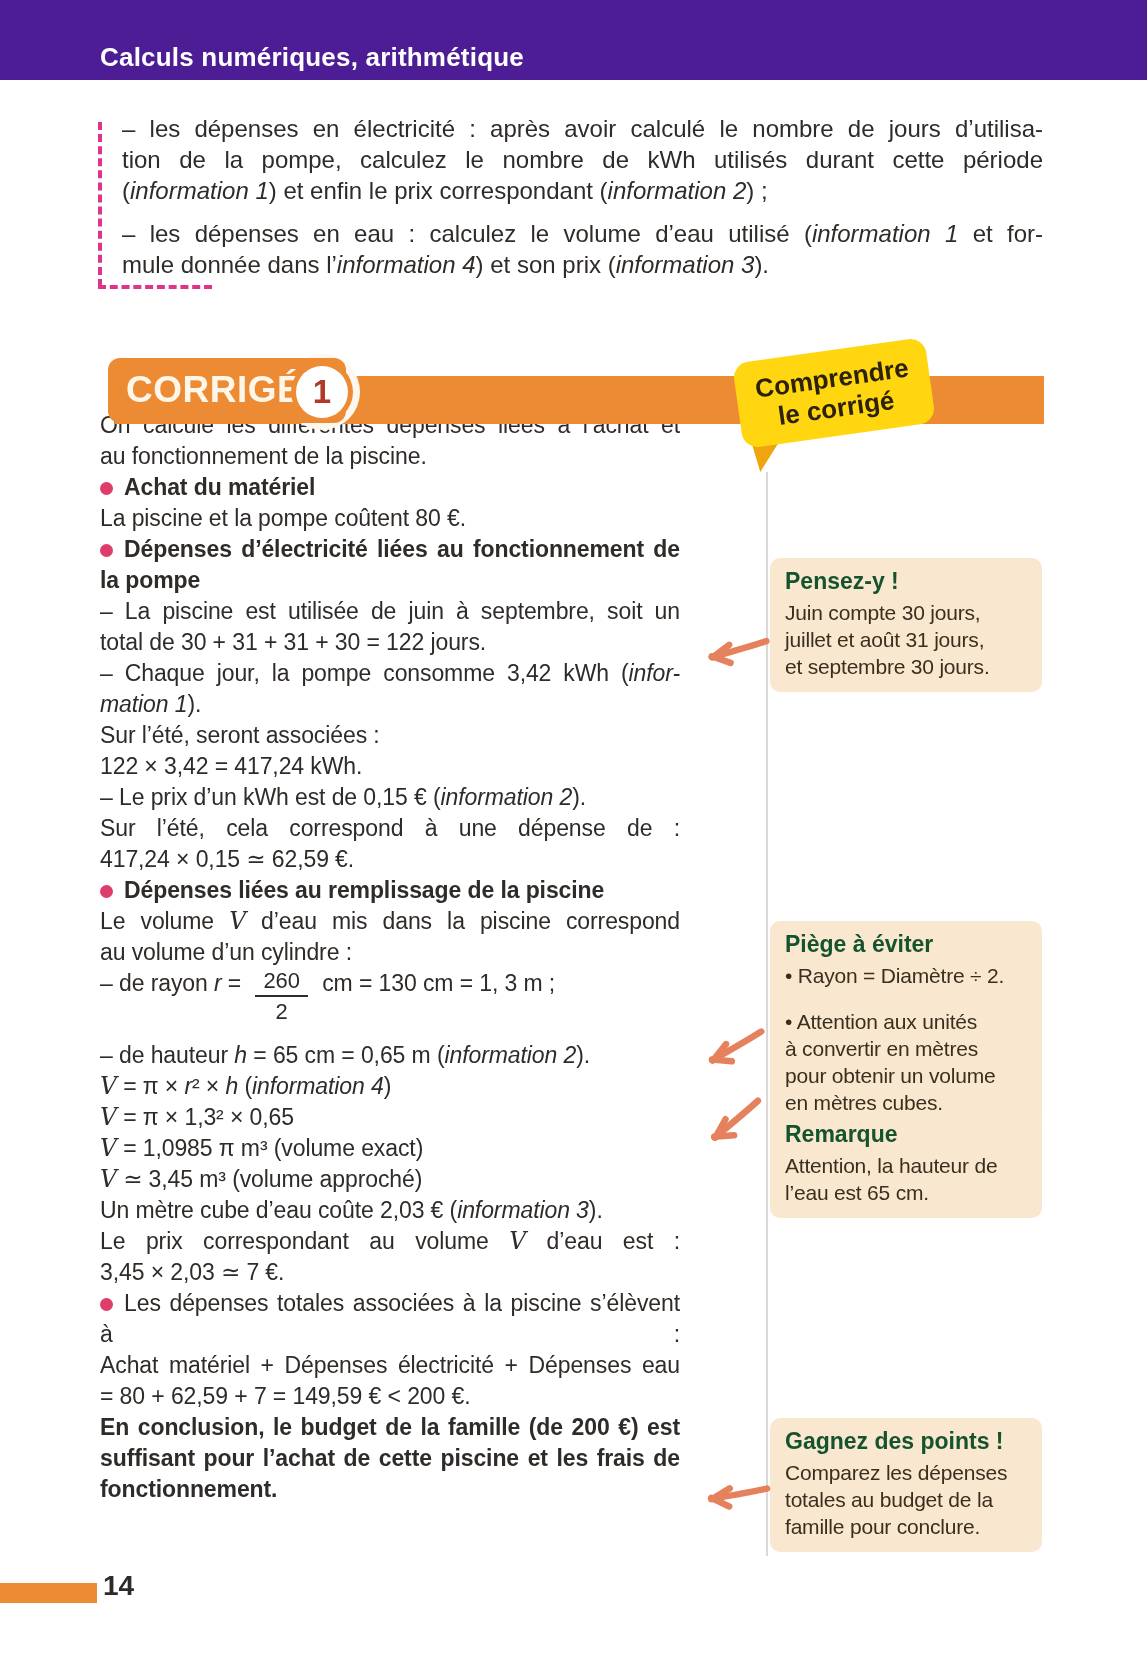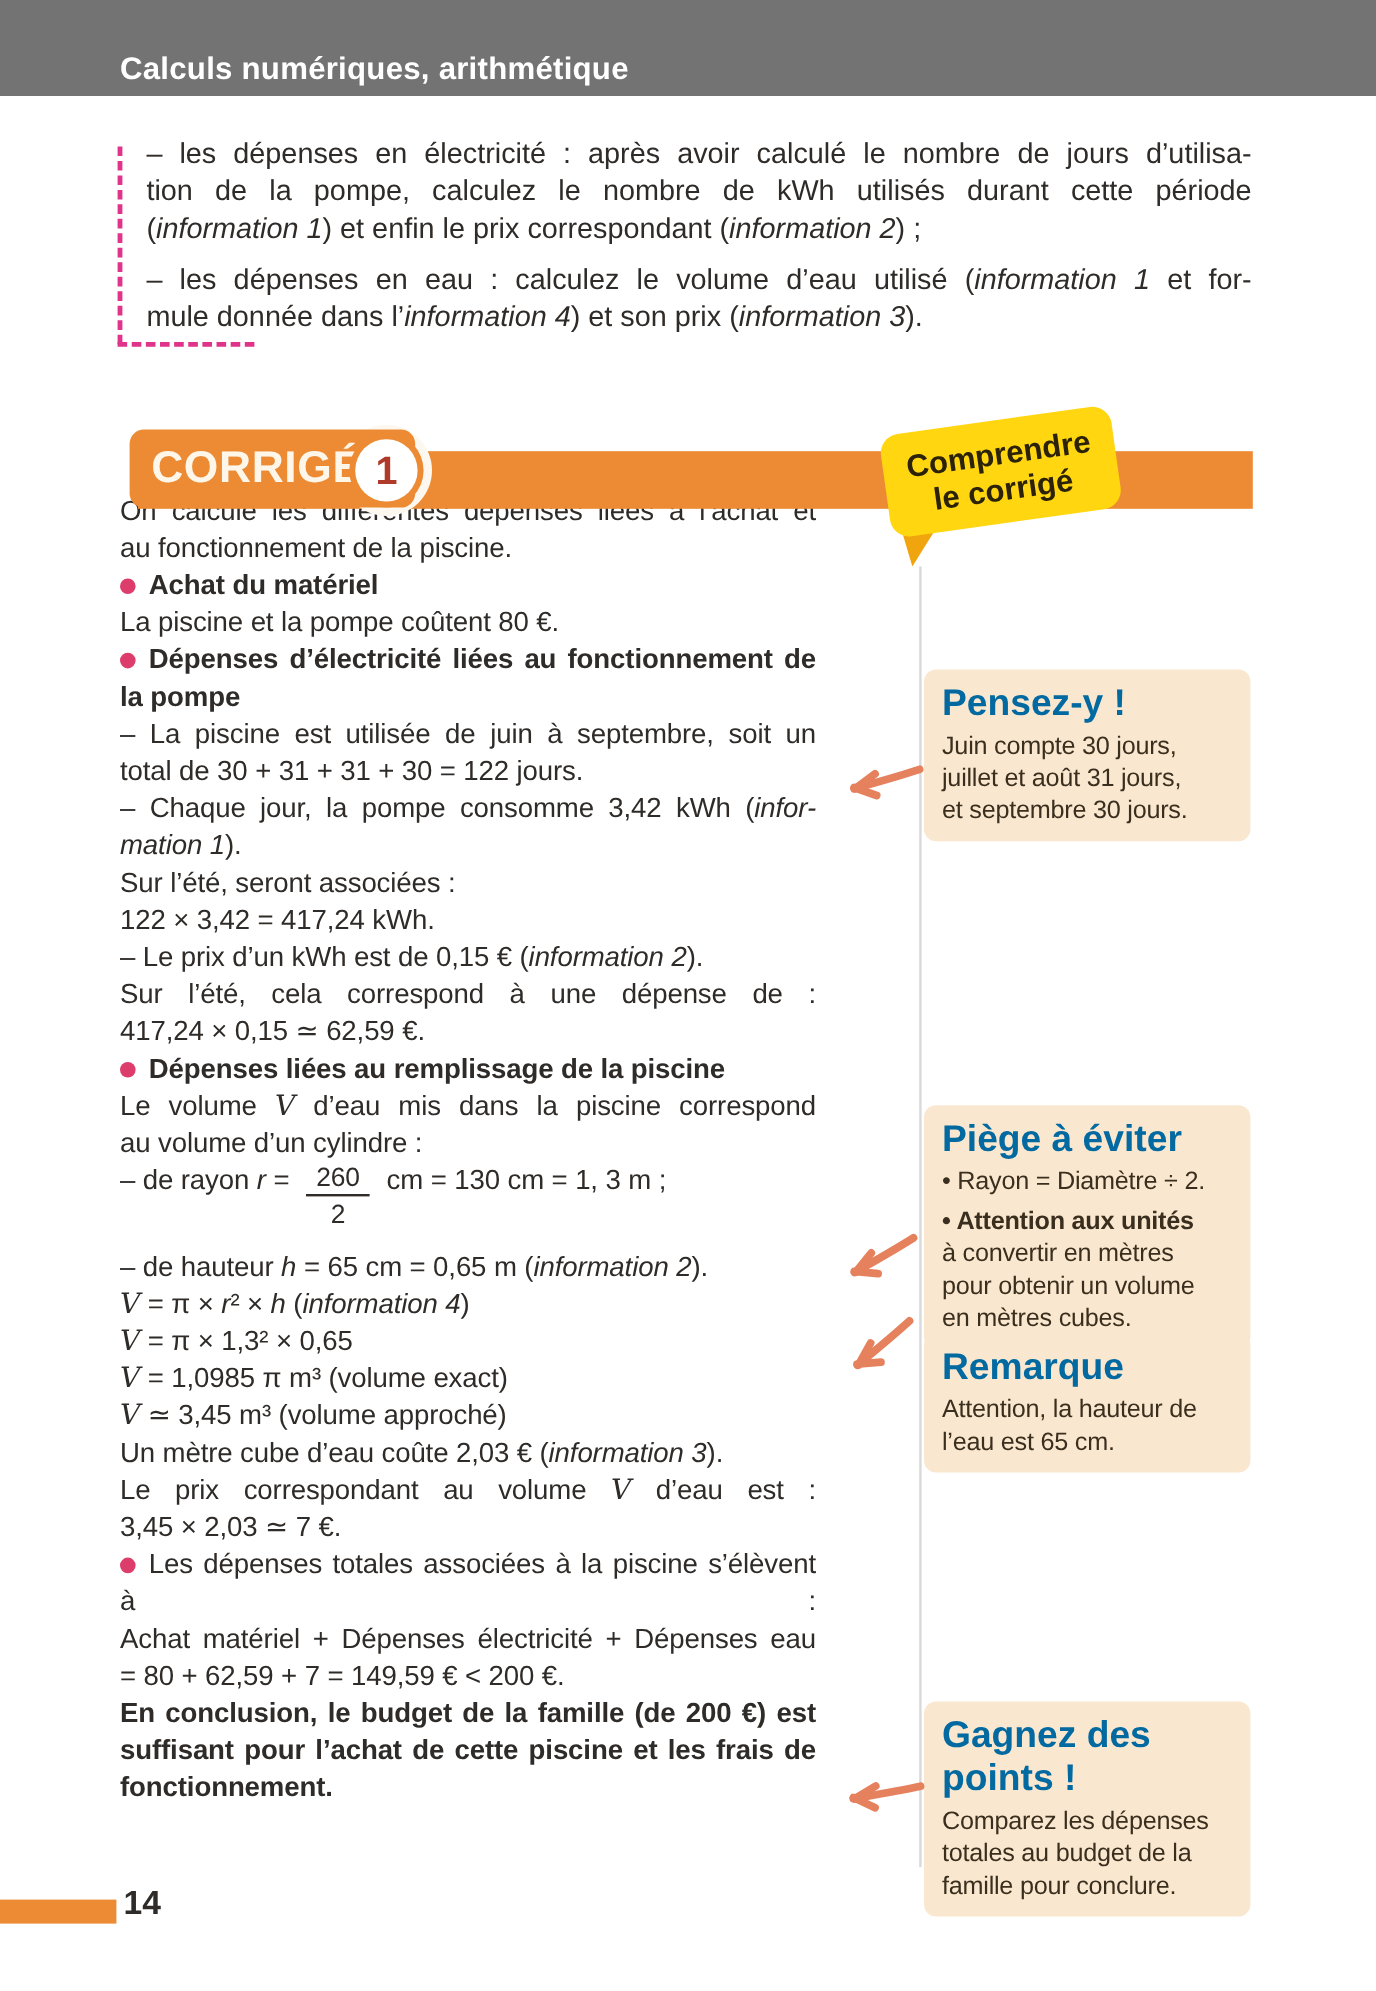--- a/index.html
+++ b/index.html
@@ -1,21 +1,21 @@
 <!DOCTYPE html>
 <html lang="fr"><head>
 <meta charset="utf-8">
 <style>
   html,body{margin:0;padding:0;background:#ffffff;}
   .page{
     position:relative;width:1147px;height:1659px;background:#ffffff;overflow:hidden;
     font-family:"Liberation Sans","DejaVu Sans",sans-serif;color:#2f2b28;
   }
   
-  .topbar{position:absolute;left:0;top:0;width:1147px;height:80px;background:#737373;text-decoration:underline;}
+  .topbar{position:absolute;left:0;top:0;width:1147px;height:80px;background:#4c1d95;text-decoration:underline;}
   .topbar-title{position:absolute;left:100px;top:42px;font-size:26px;font-weight:bold;color:#ffffff;letter-spacing:.2px;}
   
   .intro{position:absolute;left:122px;top:113px;width:921px;font-size:24px;line-height:30px;}
   .dash-v{position:absolute;left:98px;top:122px;height:165px;width:0;border-left:4px dashed #e0338a;}
   .dash-h{position:absolute;left:98px;top:285px;width:114px;height:0;border-top:4px dashed #e0338a;}
   
   .banner-strip{position:absolute;left:115px;top:376px;width:929px;height:48px;background:#ec8b33;z-index:1;}
   .ring-outer{position:absolute;left:284px;top:354px;width:76px;height:76px;border-radius:50%;background:#fdf8ef;z-index:2;}
   .banner-label{position:absolute;left:108px;top:358px;width:238px;height:65px;background:#ec8b33;border-radius:12px;z-index:3;}
   .banner-label span{position:absolute;left:18px;top:0;line-height:63px;font-size:37px;font-weight:bold;color:#fdf6e9;letter-spacing:.5px;}
@@ -36,23 +36,23 @@
   .line.gap{margin-top:12px;}
   .rs-i{font-style:italic;}
   .rs-v{font-family:"DejaVu Serif","Liberation Serif",serif;font-style:italic;font-size:1.02em;}
   .line.fl{display:flex;align-items:flex-start;height:72px;}
   .line.fl span{white-space:pre;}
   .frac{display:inline-block;text-align:center;margin:0 8px;line-height:1.15;font-size:22px;}
   .frac .num{display:block;border-bottom:2px solid #2f2b28;padding:0 8px 2px;}
   .frac .den{display:block;padding-top:2px;}
   
   .sbox{position:absolute;left:770px;width:272px;background:#fae7cf;border-radius:10px;padding:10px 15px 12px;box-sizing:border-box;}
-  .stitle{font-size:31px;font-weight:bold;color:#0369a1;margin-bottom:4px;}
+  .stitle{font-size:23px;font-weight:bold;color:#14532d;margin-bottom:4px;}
   .sbody .line{font-size:21px;line-height:27px;min-height:27px;color:#3a2f1e;letter-spacing:-.2px;}
-  .sbody .line.gap{margin-top:6px;font-weight:bold;}
+  .sbody .line.gap{margin-top:19px;}
   
   .arrow{position:absolute;z-index:8;}
   .arrow path{fill:none;stroke:#e5815d;stroke-width:6.5;stroke-linecap:round;stroke-linejoin:round;}
   
   .footbar{position:absolute;left:0;top:1583px;width:97px;height:20px;background:#ec8b33;}
   .pagenum{position:absolute;left:103px;top:1570px;font-size:28px;font-weight:bold;color:#2f2b28;}
 </style>
 </head>
 <body>
 

